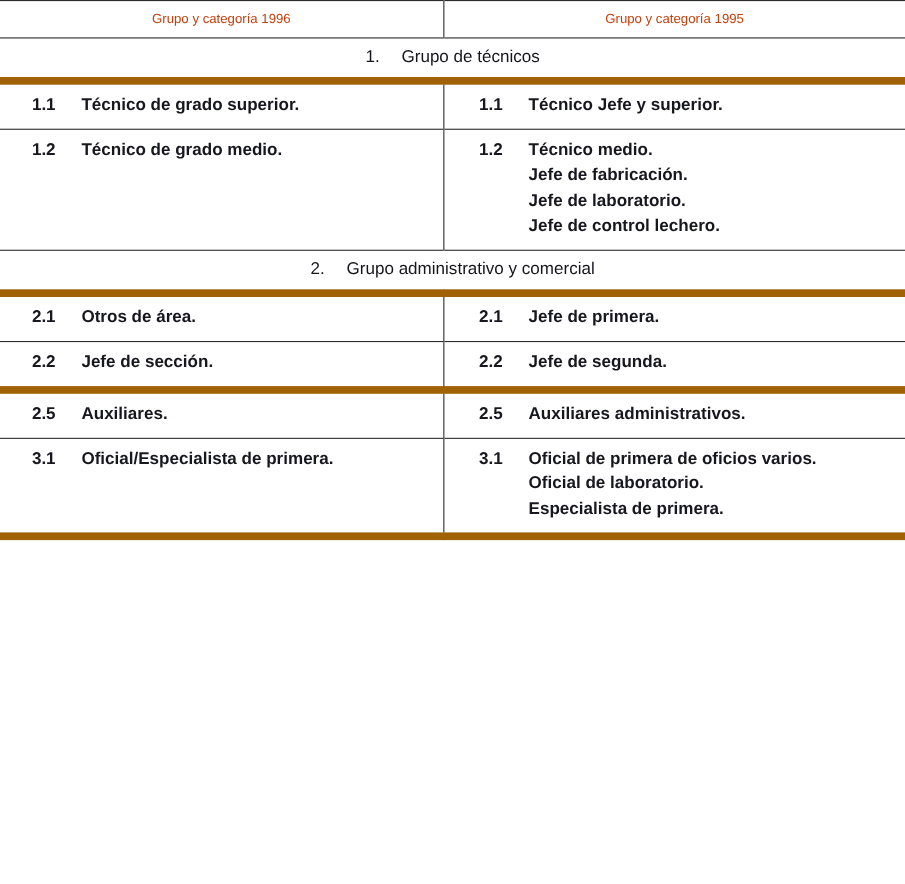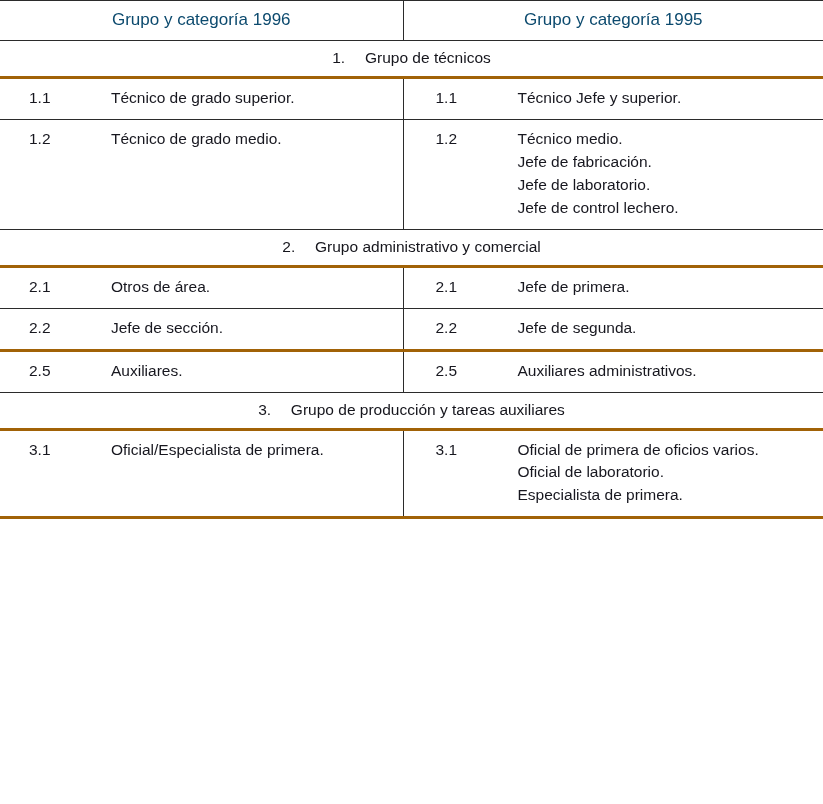--- a/index.html
+++ b/index.html
@@ -21,32 +21,32 @@
     table-layout: fixed;
     font-size: 15.5px;
     color: #17171f;
   }
 
   .doc-table col.col-left  { width: 403px; }
   .doc-table col.col-right { width: 420px; }
 
   
   .rule-thin  { border-bottom: 1px solid #2b2b2b; }
-  .rule-thick { border-bottom: 3px solid #a16207; }
+  .rule-thick { border-bottom: 7px solid #a16207; }
   .rule-top-thin  { border-top: 1px solid #2b2b2b; }
 
   .divider { border-right: 1px solid #2b2b2b; }
 
   
   .header-row td {
     text-align: center;
     padding: 9px 4px 10px 4px;
     vertical-align: middle;
-    font-size: 17px;
-    color: #0c4a6e;
+    font-size: 12px;
+    color: #c2410c;
   }
 
   
   .group-row td {
     text-align: center;
     padding: 8px 4px 9px 4px;
     vertical-align: middle;
     font-size: 15.5px;
     color: #15151c;
   }
@@ -58,34 +58,34 @@
   
   .data-row td {
     vertical-align: top;
     padding: 0;
   }
 
   .cell {
     display: flex;
     align-items: flex-start;
     padding: 8px 0 9px 0;
+    font-weight: bold;
   }
   .cell-left  { padding-left: 29px; }
   .cell-right { padding-left: 32px; }
 
   .code {
     flex: 0 0 auto;
     width: 45px;
     line-height: 1.48;
     white-space: nowrap;
   }
   .labels {
     flex: 1 1 auto;
     line-height: 1.48;
-    margin-left: 37px;
   }
   .labels .line {
     white-space: nowrap;
   }
 </style>
 </head>
 <body>
 
 <table class="doc-table">
   <colgroup>
@@ -210,25 +210,20 @@
         <div class="cell cell-right">
           <span class="code">2.5</span>
           <span class="labels">
             <span class="line">Auxiliares administrativos.</span>
           </span>
         </div>
       </td>
     </tr>
 
 
-    <tr class="group-row rule-thick">
-      <td colspan="2">
-        <span class="group-inner">3.  Grupo de producción y tareas auxiliares</span>
-      </td>
-    </tr>
 
     <tr class="data-row rule-thick">
       <td class="divider">
         <div class="cell cell-left">
           <span class="code">3.1</span>
           <span class="labels">
             <span class="line">Oficial/Especialista de primera.</span>
           </span>
         </div>
       </td>

